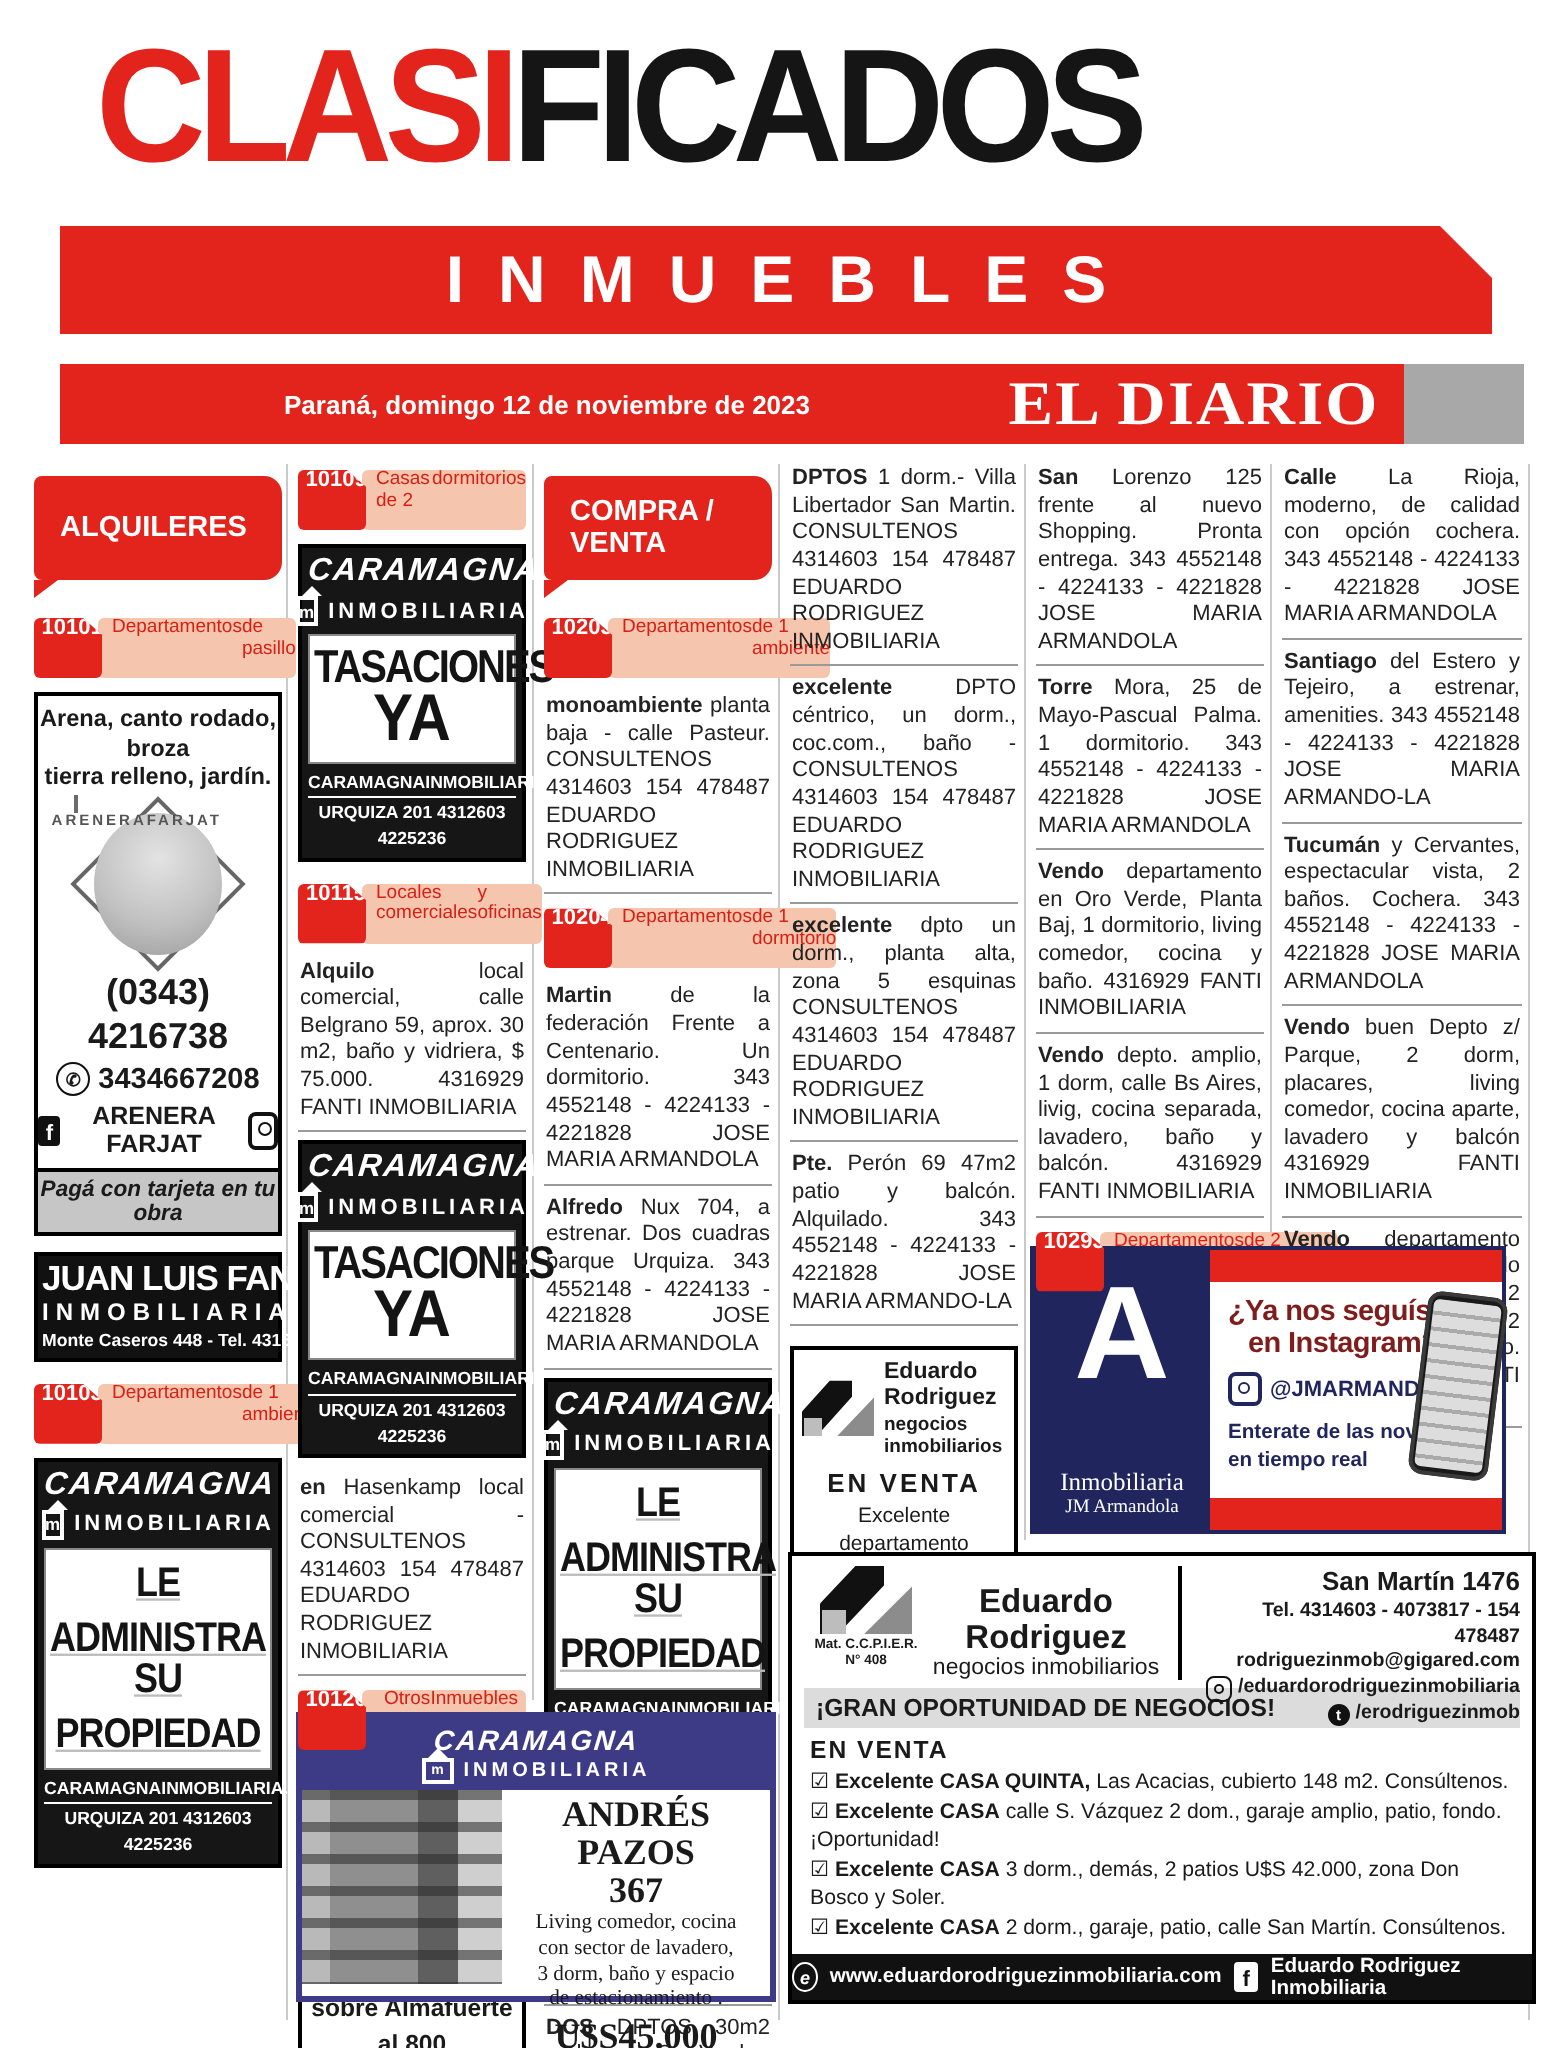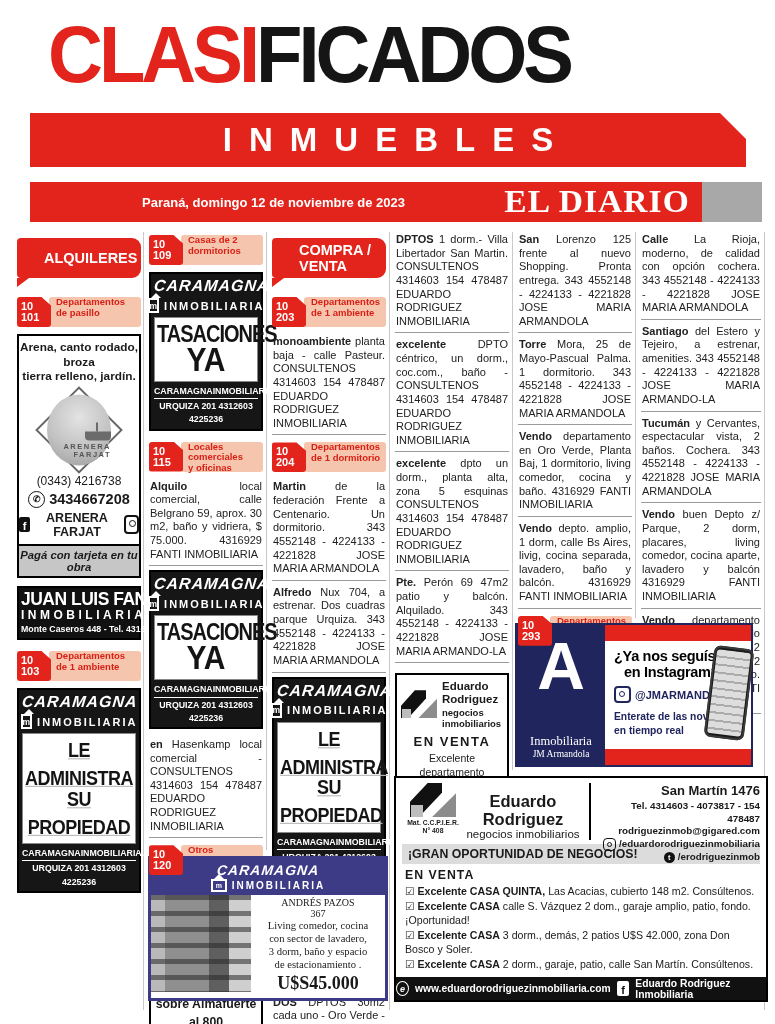--- a/index.html
+++ b/index.html
@@ -26,34 +26,34 @@
   #col1{left:17px;width:124px}
   #col2{left:149px;width:114px}
   #col3{left:272px;width:114px}
   #col4{left:395px;width:114px}
   #col5{left:518px;width:114px}
   #col6{left:641px;width:120px}
   .vline{position:absolute;width:1px;background:#c9c9c9}
 
   
   .sechead{position:relative;background:#e2241c;color:#fff;font-weight:800;font-size:14.5px;
-           height:40px;display:flex;align-items:center;padding-left:27px;
+           height:52px;display:flex;align-items:center;padding-left:13px;
            border-radius:4px 9px 9px 4px;margin:6px 0 16px}
   .sechead::after{content:"";position:absolute;left:0;top:100%;
                   border-top:9px solid #e2241c;border-right:12px solid transparent}
 
   
   .badge{display:flex;align-items:stretch;height:30px;margin:3px 0 7px}
   .badge .num{background:#e2241c;color:#fff;font-weight:900;font-size:11px;line-height:1;
-              width:30px;flex:0 0 auto;border-radius:3px;display:flex;flex-direction:column;
+              width:30px;flex:0 0 auto;border-radius:3px;display:flex;flex-direction:row;
               justify-content:center;padding-left:4px;z-index:1;
               clip-path:polygon(0 0,72% 0,100% 28%,100% 100%,0 100%)}
   .badge .lbl{flex:1;background:#f6c5ad;border-radius:3px;margin-left:-2px;color:#d71f16;
-              font-weight:700;font-size:9.5px;line-height:1.15;display:flex;flex-direction:column;
-              padding-left:7px}
+              font-weight:400;font-size:9.5px;line-height:1.15;display:flex;flex-direction:row;
+              justify-content:center;padding-left:7px}
 
   
   .ad{font-size:11px;line-height:1.24;text-align:justify;margin:0 0 4px;
       border-bottom:1px solid #9a9a9a;padding:1px 1px 4px;color:#222}
   .ad b{font-weight:800}
 
   
   .cbox{border:2px solid #000;background:#161616;padding:3px 3px 2px;margin:0 0 8px}
   .clogo{color:#fff;font-style:italic;font-weight:900;font-size:16px;text-align:center;
          letter-spacing:1px;transform:skewX(-6deg);white-space:nowrap}
@@ -81,25 +81,25 @@
   .fbody{padding:10px 3px;text-align:center;font-weight:800;font-size:12.3px;line-height:1.4;white-space:pre-line}
 
   
   .arenera{border:2px solid #000;margin:0 0 8px;text-align:center;background:#fff}
   .ar-head{font-weight:800;font-size:11.8px;line-height:1.25;padding:4px 1px 2px;white-space:pre-line}
   .ar-logo{position:relative;height:88px}
   .ar-d{position:absolute;left:50%;top:50%;width:58px;height:58px;border:2px solid #666;
         transform:translate(-50%,-50%) rotate(45deg)}
   .ar-c{position:absolute;left:50%;top:50%;transform:translate(-50%,-50%);width:64px;height:64px;
         border-radius:50%;background:radial-gradient(circle at 50% 32%,#e3e3e3 0%,#c2c2c2 55%,#9b9b9b 100%);
-        display:flex;flex-direction:column;align-items:flex-end;justify-content:flex-end;padding-bottom:7px}
+        display:flex;flex-direction:row;align-items:flex-start;justify-content:flex-end;padding-bottom:7px}
   .ar-ship{width:26px;height:9px;background:#6b6b6b;border-radius:0 0 4px 4px;position:relative;margin-bottom:2px}
   .ar-ship::before{content:"";position:absolute;left:11px;top:-9px;width:2px;height:9px;background:#6b6b6b}
   .ar-lg1{font-size:7.5px;font-weight:800;letter-spacing:1.5px;color:#555;line-height:1.1}
-  .ar-tel{font-weight:400;font-size:12px;line-height:1.2}
+  .ar-tel{font-weight:700;font-size:18px;line-height:1.2}
   .ar-wa{display:flex;align-items:center;justify-content:center;gap:4px;font-weight:900;font-size:14.5px;margin:2px 0}
   .circ-icon{width:15px;height:15px;border:1.6px solid #111;border-radius:50%;font-size:9px;font-weight:700;
              display:flex;align-items:center;justify-content:center}
   .ar-social{display:flex;align-items:center;justify-content:center;gap:4px;font-weight:900;font-size:12.5px;margin:3px 0 5px}
   .fb-sq{width:15px;height:15px;background:#111;color:#fff;font-weight:800;font-size:11px;border-radius:2px;
          display:flex;align-items:flex-end;justify-content:center;line-height:1}
   .ig-sq{width:15px;height:15px;border:2px solid #111;border-radius:4px;position:relative}
   .ig-sq::before{content:"";position:absolute;left:3px;top:3px;width:5px;height:5px;border:1.5px solid #111;border-radius:50%}
   .ar-bar{background:#c6c6c6;font-style:italic;font-weight:800;font-size:11.3px;padding:3px 0;border-top:2px solid #000}
 
@@ -127,38 +127,38 @@
   .pz-head .csub{margin:1px 0 0}
   .pz-head .subtxt{font-size:10px}
   .pz-head .house{width:12px;height:9px;font-size:7px}
   .pz-body{display:flex;height:97px}
   .pz-photo{width:100px;flex:0 0 auto;
     background:
       repeating-linear-gradient(180deg,rgba(40,40,40,.55) 0 5px,rgba(255,255,255,0) 5px 16px),
       linear-gradient(90deg,#b9b9b9 0 14px,#8f8f8f 14px 58px,#5f5f5f 58px 78px,#cfcfcf 78px 100%);
   }
   .pz-text{flex:1;font-family:"Liberation Serif",serif;text-align:center;padding:3px 3px 0}
-  .pz-title{font-weight:400;font-size:10px;line-height:1.05}
+  .pz-title{font-weight:700;font-size:18px;line-height:1.05}
   .pz-b{font-size:10.6px;line-height:1.22;white-space:pre-line;margin-top:1px}
   .pz-price{font-weight:700;font-size:18px;margin-top:1px}
 
   
   .igad{position:absolute;left:515px;top:623px;width:234px;height:140px;border:2px solid #20255e;
         background:#fff;display:flex}
   .ig-left{width:88px;flex:0 0 auto;background:#20255e;color:#fff;display:flex;flex-direction:column;
            align-items:center;justify-content:flex-end;padding-bottom:5px;position:relative}
   .ig-aglyph{position:absolute;top:8px;left:0;right:0;text-align:center;font-size:66px;font-weight:700;
              line-height:1;color:#fff}
   .ig-aglyph::before{content:"";position:absolute;left:24px;top:-4px;width:7px;height:7px;background:#fff}
   .ig-brand1{font-family:"Liberation Serif",serif;font-size:12.5px;line-height:1.15;z-index:1}
   .ig-brand2{font-family:"Liberation Serif",serif;font-size:9.5px;line-height:1.2;z-index:1}
   .ig-right{flex:1;display:flex;flex-direction:column;position:relative}
   .ig-rtop,.ig-rbot{height:16px;background:#e2241c;flex:0 0 auto}
   .ig-mid{flex:1;padding:7px 4px 2px 9px;position:relative}
-  .ig-q{color:#000000;font-weight:900;font-size:14.5px;line-height:1.12;letter-spacing:-0.3px}
+  .ig-q{color:#7f1d1d;font-weight:900;font-size:14.5px;line-height:1.12;letter-spacing:-0.3px}
   .ig-q.ind{padding-left:10px}
   .ig-handle{display:flex;gap:4px;align-items:center;margin:6px 0 7px;font-weight:900;font-size:11px;color:#20255e}
   .ig-handle .ig-sq{border-color:#20255e;width:13px;height:13px}
   .ig-handle .ig-sq::before{border-color:#20255e;width:4px;height:4px}
   .ig-t{font-weight:800;font-size:10.3px;color:#20255e;line-height:1.3}
   .phone{position:absolute;right:2px;top:6px;width:40px;height:92px;background:#191919;border-radius:7px;
          transform:rotate(7deg);box-shadow:inset 0 0 0 2px #3a3a3a}
   .phone::before{content:"";position:absolute;inset:4px 3px;background:
      repeating-linear-gradient(180deg,#ddd 0 6px,#aaa 6px 8px);border-radius:3px}
 

